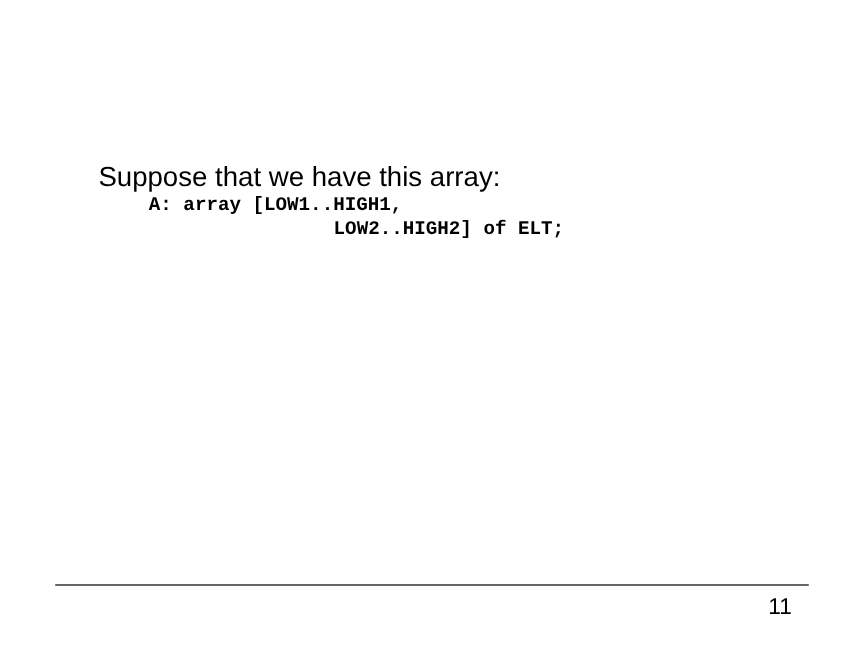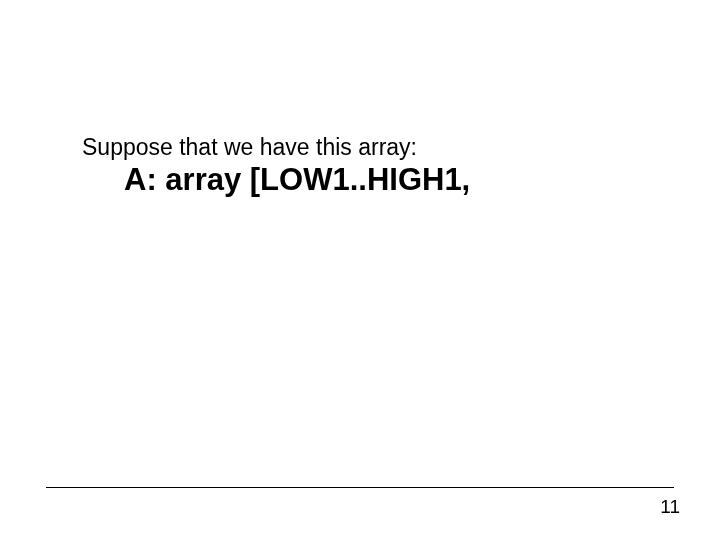--- a/index.html
+++ b/index.html
@@ -1,31 +1,32 @@
 <!DOCTYPE html>
 <html><head>
 <meta charset="utf-8">
 <style>
   * { margin: 0; padding: 0; box-sizing: border-box; }
   html, body { width: 720px; height: 540px; background: #fff; font-family: Arial, Helvetica, sans-serif; color: #000; }
   .slide { position: relative; width: 720px; height: 540px; }
   .content { position: absolute; left: 82px; top: 98px; width: 560px; margin-top: 36px; }
   .p { font-size: 23px; line-height: 1.18; margin-bottom: 0; }
-  .mono { font-family: Liberation Sans, sans-serif; font-weight: bold; font-size: 31px; line-height: 1.25; }
+  .mono { font-family: Liberation Mono, monospace; font-weight: bold; font-size: 16px; line-height: 1.25; }
   .code-line1 { padding-left: 42px; }
   .code-line2 { padding-left: 196px; }
   .gap { height: 22px; }
   .rule { position: absolute; left: 46px; right: 46px; bottom: 52px; border-top: 1.4px solid #000; }
-  .pagenum { position: absolute; right: 40px; bottom: 22px; font-size: 19px; }
+  .pagenum { position: absolute; right: 60px; bottom: 22px; font-size: 19px; }
 </style>
 </head>
 <body>
 
 <div class="slide">
   <div class="content">
     <p class="p">Suppose that we have this array:</p>
     <p class="mono code-line1">A: array [LOW1..HIGH1,</p>
+    <p class="mono code-line2">LOW2..HIGH2] of ELT;</p>
     <div class="gap"></div>
     <div class="gap"></div>
   </div>
   <div class="rule"></div>
   <div class="pagenum">11</div>
 </div>
 
 </body></html>

